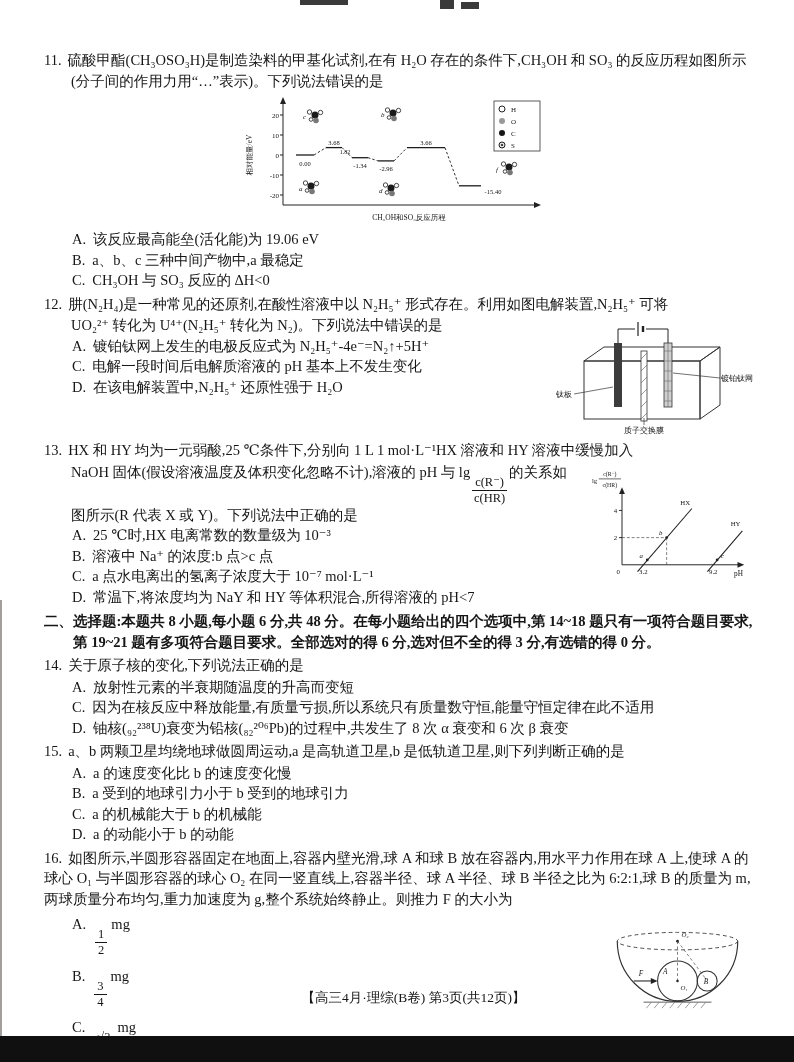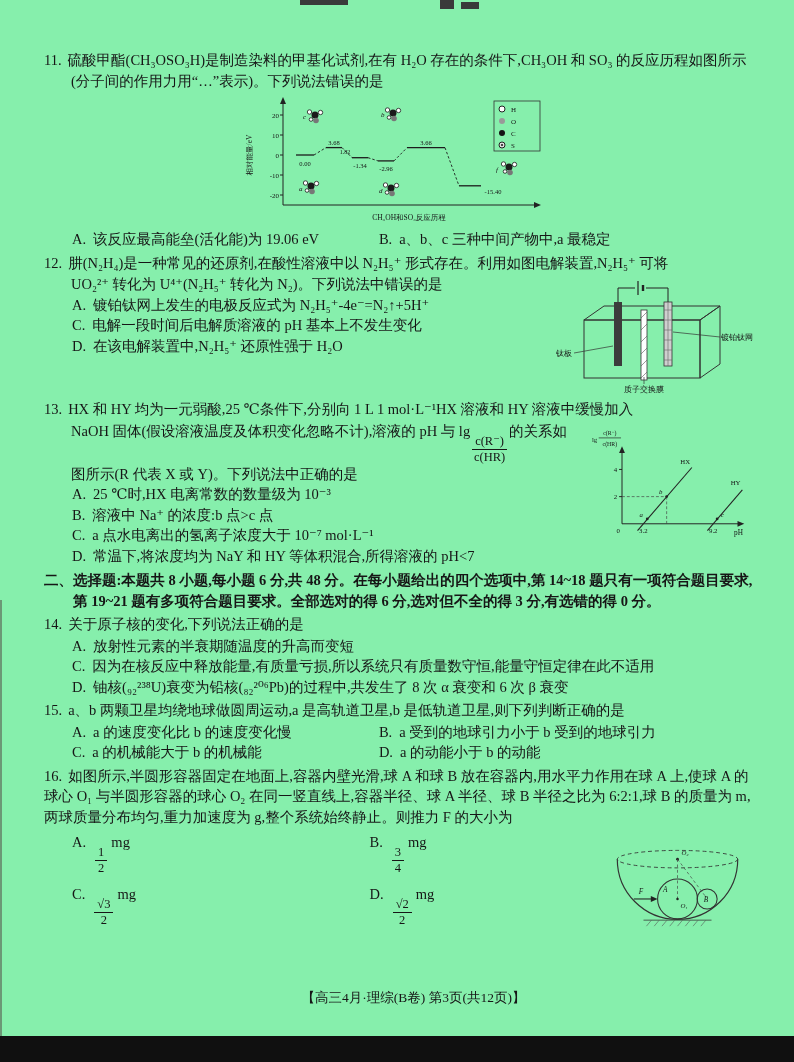--- a/index.html
+++ b/index.html
@@ -1,27 +1,27 @@
 <!DOCTYPE html>
 <html><head>
 <meta charset="utf-8">
 <style>
   html,body { margin:0; padding:0; }
   body { width:794px; height:1062px; background:#e8e6e2; }
-  .sheet { position:relative; width:794px; height:1062px; background:#86efac; overflow:hidden;
+  .sheet { position:relative; width:794px; height:1062px; background:#ffffff; overflow:hidden;
            font-family:"Liberation Serif","DejaVu Serif",serif; color:#161616;
            font-size:14.5px; line-height:20.5px; }
   .content { position:absolute; left:44px; right:40px; top:50px; }
   p { margin:0; }
   .q { margin-bottom:3px; }
   .stem { padding-left:27px; text-indent:-27px; margin-bottom:1px; }
   .stem-flush { margin-bottom:1px; }
   .cont { padding-left:27px; }
   .opt { padding-left:28px; }
-  .optrow { display:flex; padding-left:28px; }
+  .optrow { display:flex; padding-left:28px;flex-direction:column; }
   .optrow .o1 { flex:0 0 45%; }
   .optrow.q16row .o1 { flex:0 0 57%; }
   .optrow .opt, .optrow p { padding-left:0; }
   .olabel { margin-right:7px; }
   .qno { margin-right:6px; }
   .flow { display:flow-root; }
   .fig-right { float:right; margin:2px 0 2px 8px; }
   .fig-center { width:320px; margin:2px 0 2px 192px; }
   .section-head { font-weight:700; padding-left:29px; text-indent:-29px; margin:4px 0 3px; }
   .frac { display:inline-flex; flex-direction:column; align-items:center; line-height:1.05;
@@ -129,20 +129,21 @@
 
           <text x="168" y="127" font-size="7.5" text-anchor="middle">CH₃OH和SO₃反应历程</text>
         </svg>
       </div>
 
       <div class="optrow">
         <p class="o1"><span class="olabel">A.</span><span>该反应最高能垒(活化能)为 19.06 eV</span></p>
         <p><span class="olabel">B.</span><span>a、b、c 三种中间产物中,a 最稳定</span></p>
       </div>
       <div class="optrow">
+        <p class="o1"><span class="olabel">C.</span><span>CH₃OH 与 SO₃ 反应的 ΔH&lt;0</span></p>
       </div>
     </section>
 
     <section class="q">
       <p class="stem"><span class="qno">12.</span><span>肼(N₂H₄)是一种常见的还原剂,在酸性溶液中以 N₂H₅⁺ 形式存在。利用如图电解装置,N₂H₅⁺ 可将</span></p>
       <div class="flow">
         <div class="fig-right">
           <svg width="200" height="118" viewBox="0 0 200 118">
             <polyline points="64,26 64,12 81,12" fill="none" stroke="#222" stroke-width="1"></polyline>
             <line x1="84" y1="5" x2="84" y2="19" stroke="#222" stroke-width="1.2"></line>

